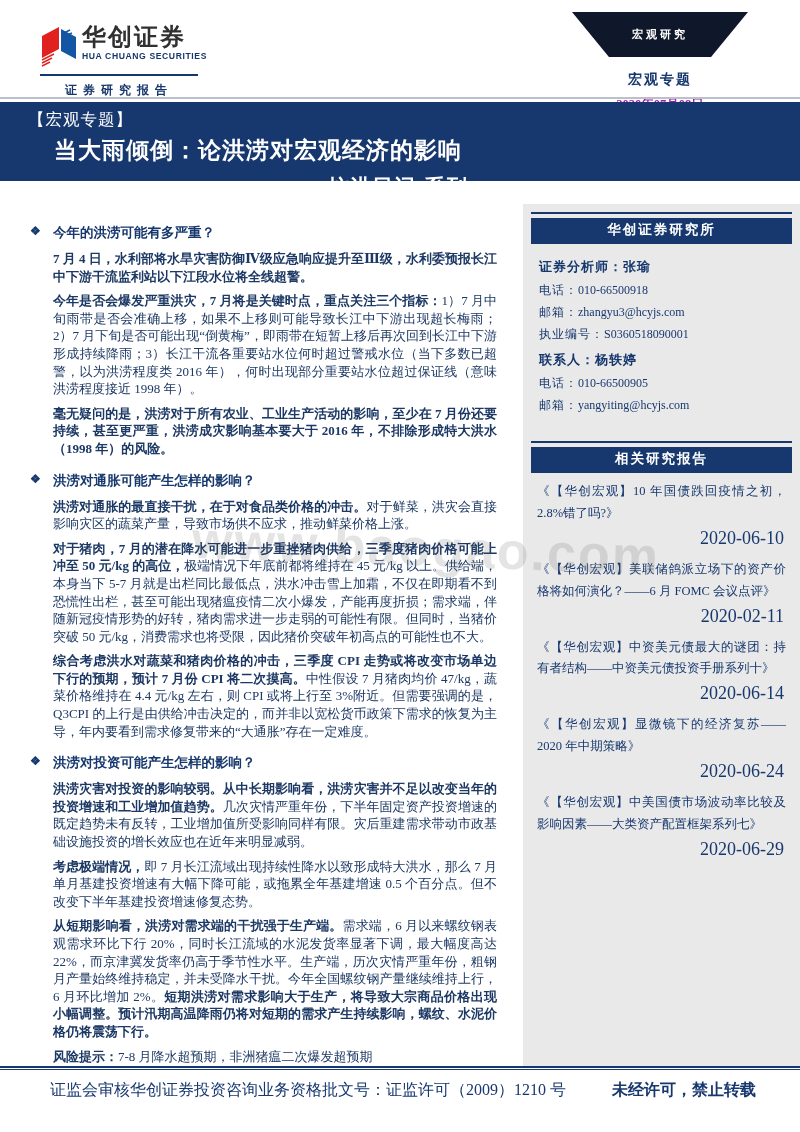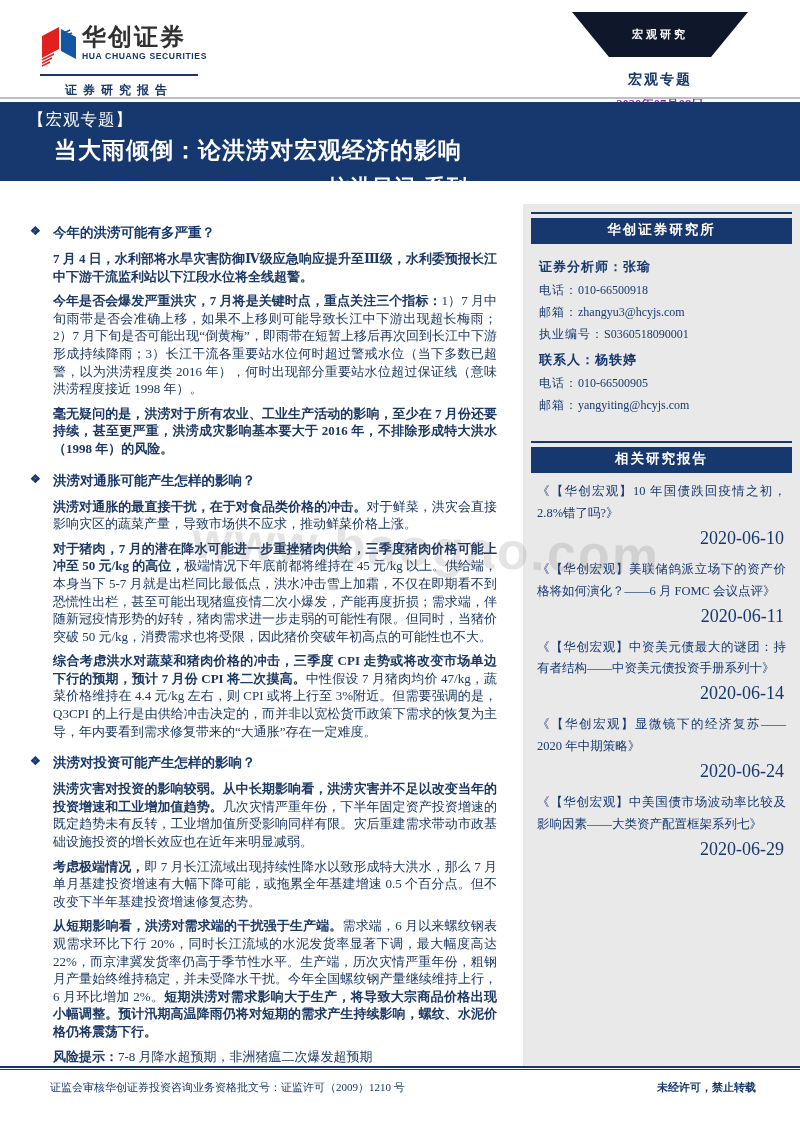--- a/index.html
+++ b/index.html
@@ -49,21 +49,21 @@
   .sb-field{font-size:12px;margin:5px 0;}
   .sb-field .lbl{letter-spacing:1px;}
   .sb-sec2{margin-top:12px;}
   .reports{padding:8px 6px 0 6px;}
   .rp-title{font-size:12.5px;line-height:1.75;text-align:justify;}
   .rp-date{font-size:18px;text-align:right;margin:3px 2px 10px 0;}
   
   .footer{position:absolute;left:0;right:0;bottom:0;height:66px;}
   .f-rule1{height:2px;background:#17386e;}
   .f-rule2{height:1px;background:#17386e;margin-top:1px;}
-  .f-row{display:flex;justify-content:space-between;padding:10px 44px 0 50px;font-size:11px;color:#17386e;}
+  .f-row{display:flex;justify-content:space-between;padding:10px 44px 0 50px;font-size:16px;color:#17386e;}
   .f-right{font-weight:bold;}
   
   .watermark{
     position:absolute;left:192px;top:518px;font-size:52px;font-weight:bold;
     color:rgba(90,90,90,0.16);letter-spacing:2px;transform:rotate(2deg);
     font-family:"Liberation Sans",sans-serif;pointer-events:none;z-index:5;white-space:nowrap;
   }
 </style>
 </head>
 <body>
@@ -152,21 +152,21 @@
       <div class="sb-sec2">
         <div class="sb-topline"></div>
         <div class="sb-bar">相关研究报告</div>
         <div class="reports" id="reports-list">
             <div>
               <div class="rp-title">《【华创宏观】10 年国债跌回疫情之初，2.8%错了吗?》</div>
               <div class="rp-date">2020-06-10</div>
             </div>
             <div>
               <div class="rp-title">《【华创宏观】美联储鸽派立场下的资产价格将如何演化？——6 月 FOMC 会议点评》</div>
-              <div class="rp-date">2020-06-11</div>
+              <div class="rp-date">2020-02-11</div>
             </div>
             <div>
               <div class="rp-title">《【华创宏观】中资美元债最大的谜团：持有者结构——中资美元债投资手册系列十》</div>
               <div class="rp-date">2020-06-14</div>
             </div>
             <div>
               <div class="rp-title">《【华创宏观】显微镜下的经济复苏——2020 年中期策略》</div>
               <div class="rp-date">2020-06-24</div>
             </div>
             <div>

